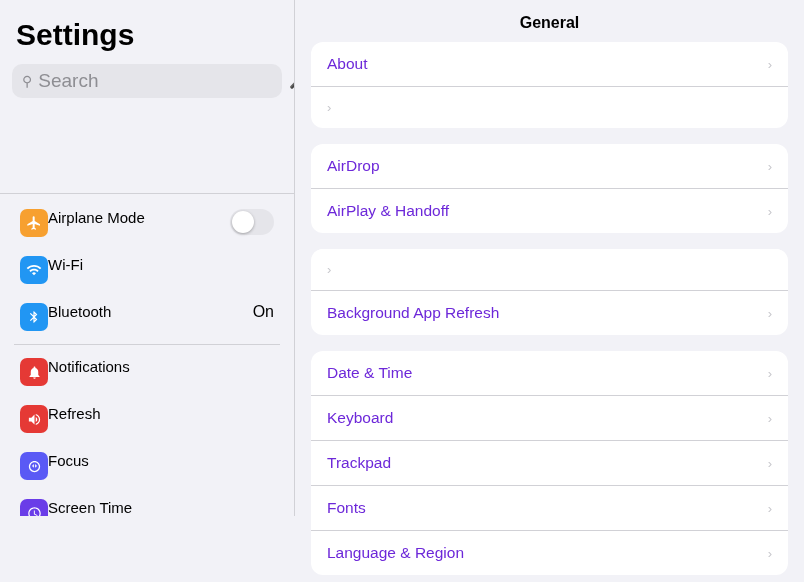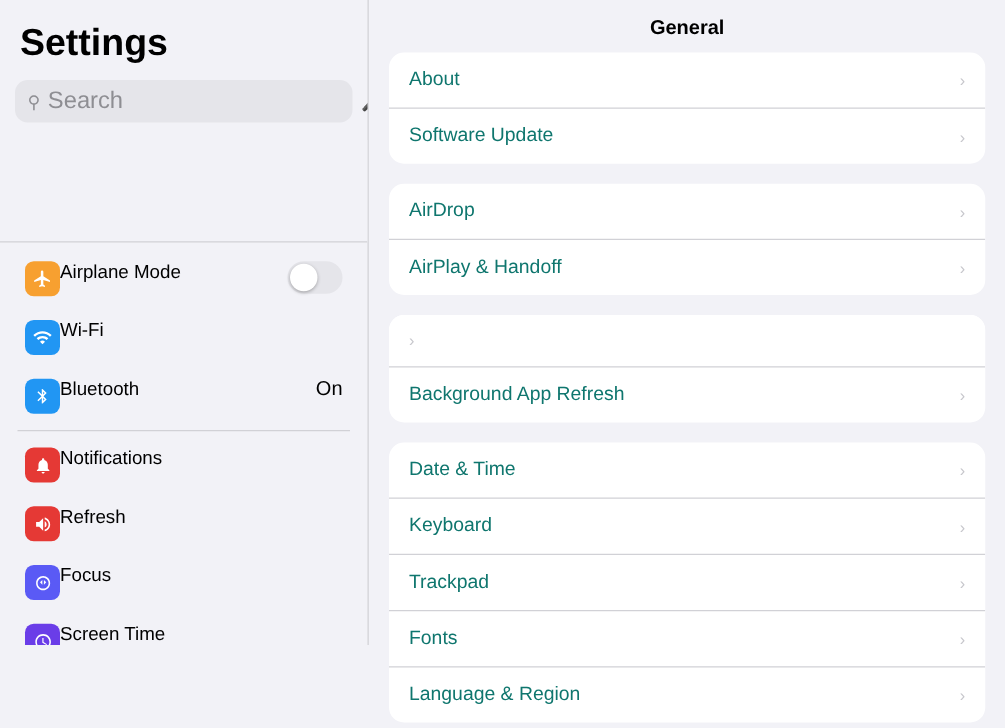--- a/index.html
+++ b/index.html
@@ -177,21 +177,21 @@
       cursor: pointer;
       position: relative;
     }
 
     .settings-row:last-child {
       border-bottom: none;
     }
 
     .settings-row-label {
       font-size: 15.5px;
-      color: #0f766e;
+      color: #6d28d9;
       flex: 1;
     }
 
     .settings-row.highlighted {
       background: #fff;
     }
 
     .highlight-box {
       border: 2px solid #c0392b;
       border-radius: 6px;
@@ -297,21 +297,20 @@
 
 <div class="main-content">
   <div class="main-header">General</div>
   <div id="main-groups">
       <div class="settings-group">
         <div class="settings-row">
           <span class="settings-row-label">About</span>
           <span class="chevron">›</span>
         </div>
         <div class="settings-row">
-          <span class="settings-row-label">Software Update</span>
           <span class="chevron">›</span>
         </div>
       </div>
       <div class="settings-group">
         <div class="settings-row">
           <span class="settings-row-label">AirDrop</span>
           <span class="chevron">›</span>
         </div>
         <div class="settings-row">
           <span class="settings-row-label">AirPlay &amp; Handoff</span>

